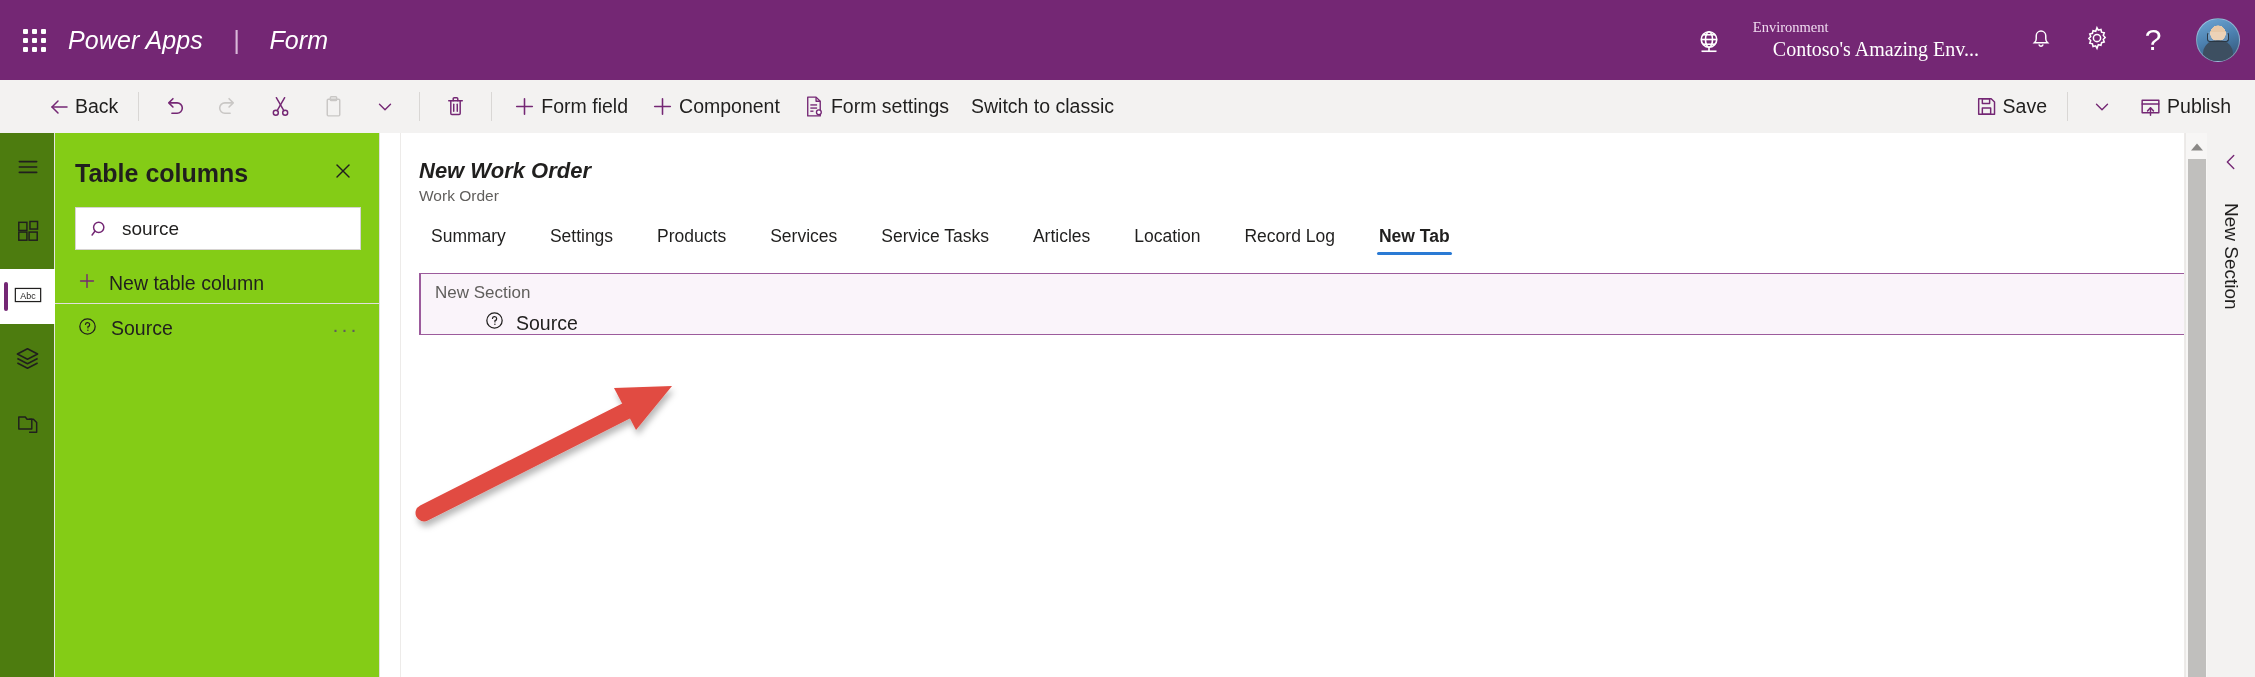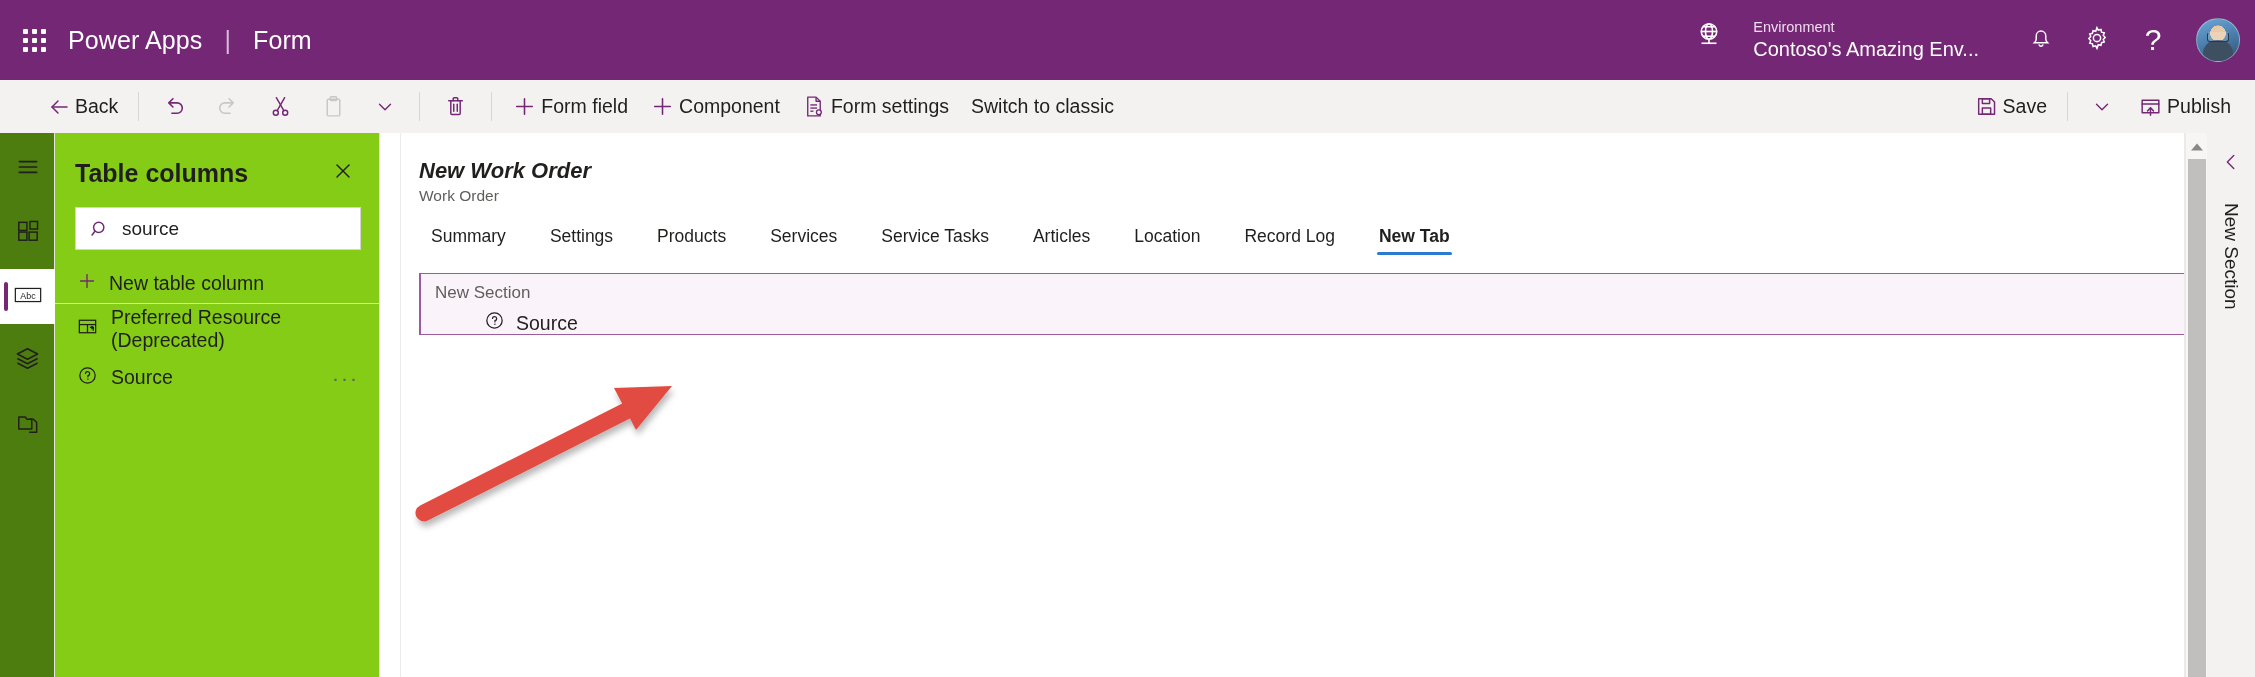--- a/index.html
+++ b/index.html
@@ -27,35 +27,37 @@
   .waffle-grid {
     display: grid;
     grid-template-columns: repeat(3, 5px);
     grid-template-rows: repeat(3, 5px);
     gap: 4px;
   }
   .waffle-grid i { width: 5px; height: 5px; background: #fff; border-radius: 1px; display:block; }
   .brand {
     font-size: 25px;
     letter-spacing: .1px;
-    display: flex; align-items: flex-end; gap: 22px;
+    display: flex; align-items: flex-end; gap: 30px;
     white-space: nowrap;
+    font-style: italic;
   }
   .brand .bsep { color: #d9b8d9; font-weight: 300; font-size: 25px; }
   .suite-right {
     margin-left: auto;
     display: flex; align-items: center; height: 80px;
   }
   .env-block {
-    display: flex; align-items: flex-start; gap: 29px;
+    display: flex; align-items: flex-end; gap: 29px;
     padding-right: 34px;
+    font-family: Liberation Serif, serif;
   }
   .env-text { line-height: 1.22; }
   .env-label { font-size: 14.5px; color: #f0dcf0; }
-  .env-name  { font-size: 20px; color: #ffffff; white-space: nowrap; }
+  .env-name  { font-size: 20px; color: #ffffff; white-space: nowrap; margin-left: 20px; }
   .suite-icon {
     width: 56px; height: 80px;
     display: flex; align-items: center; justify-content: center;
     cursor: pointer;
   }
   .avatar-wrap { width: 74px; height:80px; display:flex; align-items:center; justify-content:center;}
   .avatar {
     width: 44px; height: 44px; border-radius: 50%;
     background: radial-gradient(circle at 50% 34%, #e8c9a8 0 22%, rgba(232,201,168,0) 23%),
                 linear-gradient(160deg,#6fa8d6 0%,#4b7fae 48%,#2f4f6e 100%);
@@ -580,33 +582,20 @@
           <line x1="12" y1="5" x2="12" y2="19"></line>
             <line x1="5" y1="12" x2="19" y2="12"></line>
         </svg>
       </span>
       <span>New table column</span>
     </div>
 
 
     <div class="panel-divider"></div>
 
-    <div class="listitem">
-      <span>
-        <svg width="23" height="23" viewBox="0 0 24 24" fill="none" stroke="#201f1e" stroke-width="1.3">
-          <rect x="3.5" y="5.5" width="17" height="13"></rect>
-          <line x1="3.5" y1="10" x2="20.5" y2="10"></line>
-          <line x1="12" y1="10" x2="12" y2="18.5"></line>
-          <polyline points="14.5,13 18,13 18,16.5" stroke-linejoin="round"></polyline>
-          <polyline points="16,11.4 18.2,13 16,14.6" stroke-linejoin="round"></polyline>
-        </svg>
-      </span>
-      <span>Preferred Resource (Deprecated)</span>
-      <span class="ell"></span>
-    </div>
 
     <div class="listitem">
       <span>
         <svg width="23" height="23" viewBox="0 0 24 24" fill="none" stroke="#201f1e" stroke-width="1.3">
           <circle cx="12" cy="12" r="8"></circle>
           <path d="M9.9 9.7a2.2 2.2 0 1 1 2.6 2.5v1.3" stroke-linecap="round"></path>
           <circle cx="12.4" cy="16" r=".75" fill="#201f1e" stroke="none"></circle>
         </svg>
       </span>
       <span>Source</span>

